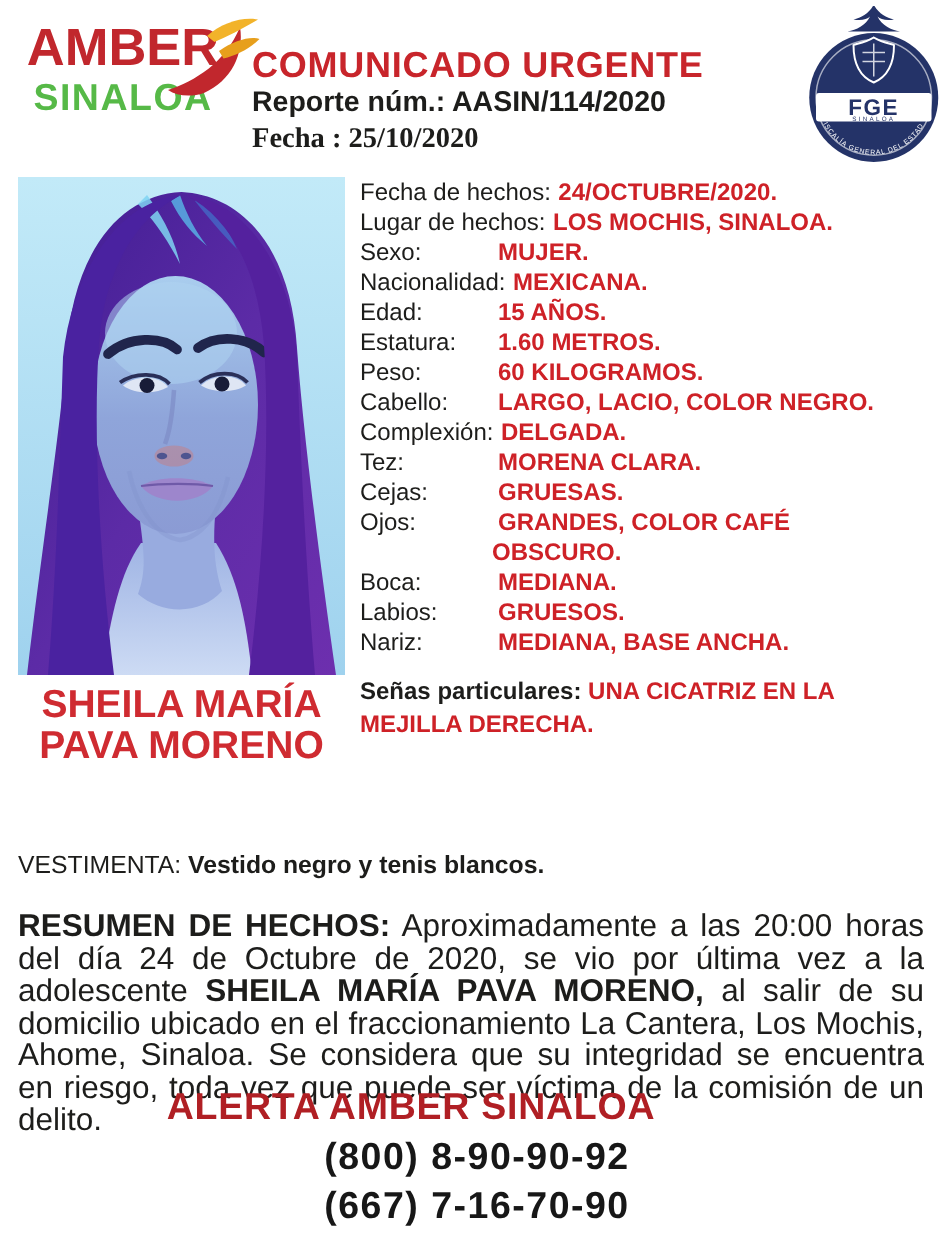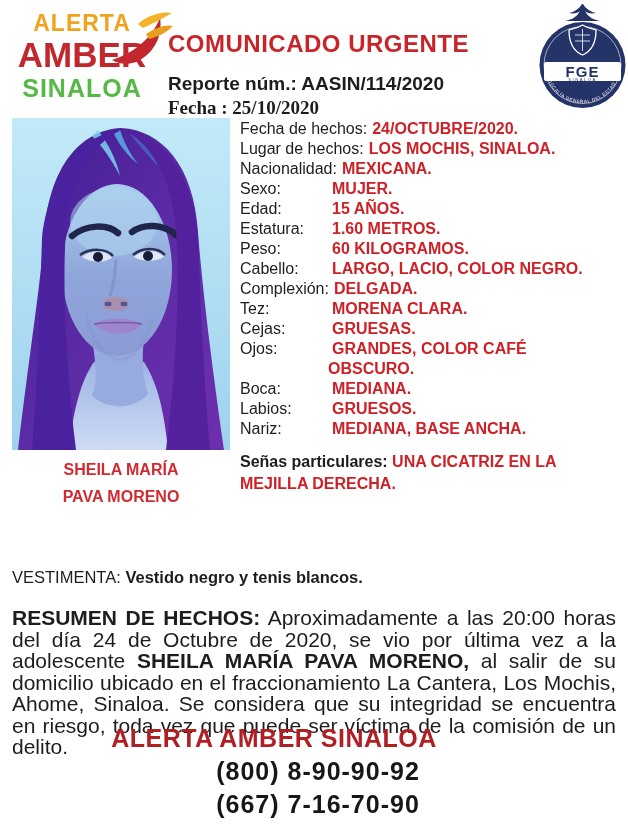--- a/index.html
+++ b/index.html
@@ -9,29 +9,29 @@
   }
   
   .amber-logo{position:absolute;left:12px;top:12px;width:140px;text-align:center;font-weight:bold;line-height:1;}
   .logo-alerta{font-size:23px;color:#f0a31e;letter-spacing:1px;}
   .logo-amber{font-size:35px;color:#c1272d;margin-top:2px;letter-spacing:0;}
   .logo-sinaloa{font-size:25px;color:#56b947;margin-top:4px;letter-spacing:1px;}
   .logo-swoosh{position:absolute;left:110px;top:10px;}
   
   .header-center{position:absolute;left:168px;top:30px;width:330px;text-align:left;}
   .header-title{font-size:24px;font-weight:bold;color:#c8252b;letter-spacing:.5px;}
-  .header-report{font-size:19px;font-weight:bold;color:#1d1d1b;margin-top:15px;}
+  .header-report{font-size:19px;font-weight:bold;color:#1d1d1b;margin-top:0;}
   .header-date{font-size:19px;font-weight:bold;color:#1d1d1b;margin-top:2px;font-family:Liberation Serif, serif;}
   
   .fge-seal{position:absolute;left:534px;top:4px;}
   
   .photo{position:absolute;left:12px;top:118px;width:218px;height:332px;}
   
   .victim-name{position:absolute;left:2px;top:456px;width:238px;text-align:center;
-    font-size:16px;font-weight:bold;color:#cf2b31;line-height:27px;}
+    font-size:26px;font-weight:bold;color:#cf2b31;line-height:27px;}
   
   .details{position:absolute;left:240px;top:119px;width:356px;font-size:16px;}
   .drow{padding-left:88px;text-indent:-88px;line-height:20px;}
   .dlbl{display:inline-block;box-sizing:border-box;min-width:92px;padding-right:5px;text-indent:0;color:#1d1d1b;}
   .dval{color:#ce2127;font-weight:bold;}
   .signs{position:absolute;left:240px;top:451px;width:356px;font-size:16px;line-height:22px;font-weight:bold;}
   .signs .slbl{color:#1d1d1b;text-align:right;}
   .signs .sval{color:#ce2127;}
   
   .clothing{position:absolute;left:12px;top:567px;width:604px;font-size:16.5px;line-height:21px;}
@@ -45,21 +45,20 @@
   .phone{position:absolute;left:4px;width:628px;text-align:center;font-size:25px;font-weight:bold;color:#171717;letter-spacing:1px;}
   .phone-1{top:757px;}
   .phone-2{top:790px;}
 </style>
 </head>
 <body>
 
 <div class="page">
 
   <div class="amber-logo">
-    <div class="logo-alerta">ALERTA</div>
     <div class="logo-amber">AMBER</div>
     <div class="logo-sinaloa">SINALOA</div>
   </div>
   <svg class="logo-swoosh" width="64" height="58" viewBox="0 0 64 58">
     <path d="M2,50 C20,44 40,32 50,8 C53,26 44,44 26,52 C17,55 8,54 2,50 Z" fill="#c1272d"></path>
     <path d="M28,14 C38,5 52,1 62,3 C52,9 42,14 33,18 Z" fill="#f2b32a"></path>
     <path d="M36,24 C46,17 57,14 63,16 C56,23 47,27 39,29 Z" fill="#e79f1c"></path>
   </svg>
 
   <div class="header-center">
@@ -133,22 +132,22 @@
   </svg>
 
   <div class="victim-name">
     <div>SHEILA MARÍA</div>
     <div>PAVA MORENO</div>
   </div>
 
   <div class="details">
     <div class="drow"><span class="dlbl">Fecha de hechos:</span><span class="dval">24/OCTUBRE/2020.</span></div>
     <div class="drow"><span class="dlbl">Lugar de hechos:</span><span class="dval">LOS MOCHIS, SINALOA.</span></div>
+    <div class="drow"><span class="dlbl">Sexo:</span><span class="dval">MUJER.</span></div>
     <div class="drow"><span class="dlbl">Nacionalidad:</span><span class="dval">MEXICANA.</span></div>
-    <div class="drow"><span class="dlbl">Sexo:</span><span class="dval">MUJER.</span></div>
     <div class="drow"><span class="dlbl">Edad:</span><span class="dval">15 AÑOS.</span></div>
     <div class="drow"><span class="dlbl">Estatura:</span><span class="dval">1.60 METROS.</span></div>
     <div class="drow"><span class="dlbl">Peso:</span><span class="dval">60 KILOGRAMOS.</span></div>
     <div class="drow"><span class="dlbl">Cabello:</span><span class="dval">LARGO, LACIO, COLOR NEGRO.</span></div>
     <div class="drow"><span class="dlbl">Complexión:</span><span class="dval">DELGADA.</span></div>
     <div class="drow"><span class="dlbl">Tez:</span><span class="dval">MORENA CLARA.</span></div>
     <div class="drow"><span class="dlbl">Cejas:</span><span class="dval">GRUESAS.</span></div>
     <div class="drow"><span class="dlbl">Ojos:</span><span class="dval">GRANDES, COLOR CAFÉ OBSCURO.</span></div>
     <div class="drow"><span class="dlbl">Boca:</span><span class="dval">MEDIANA.</span></div>
     <div class="drow"><span class="dlbl">Labios:</span><span class="dval">GRUESOS.</span></div>

